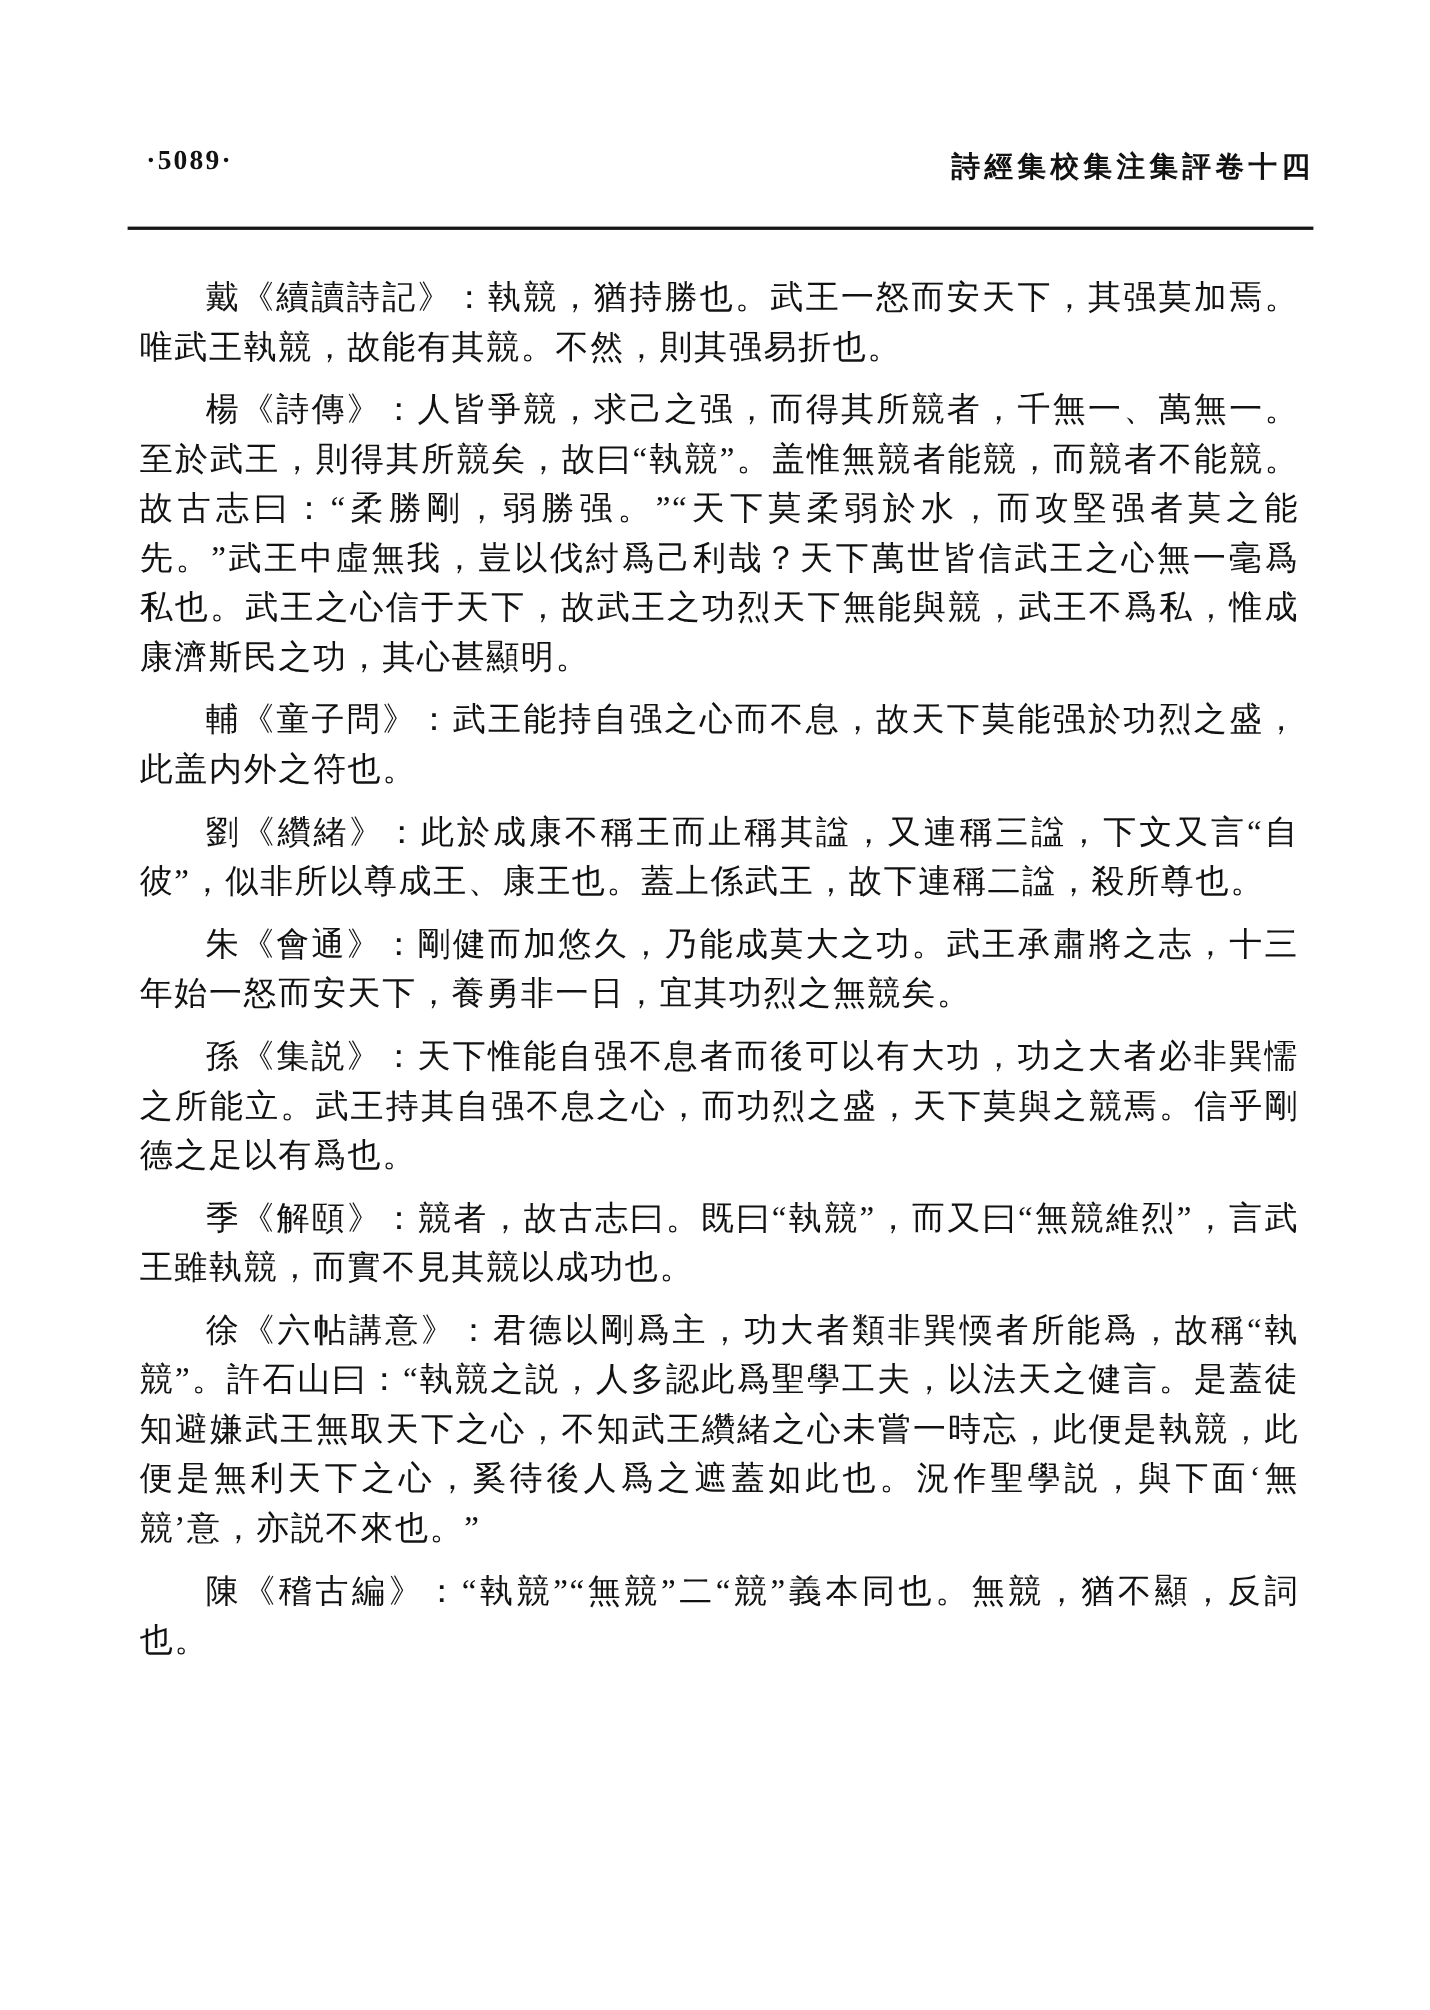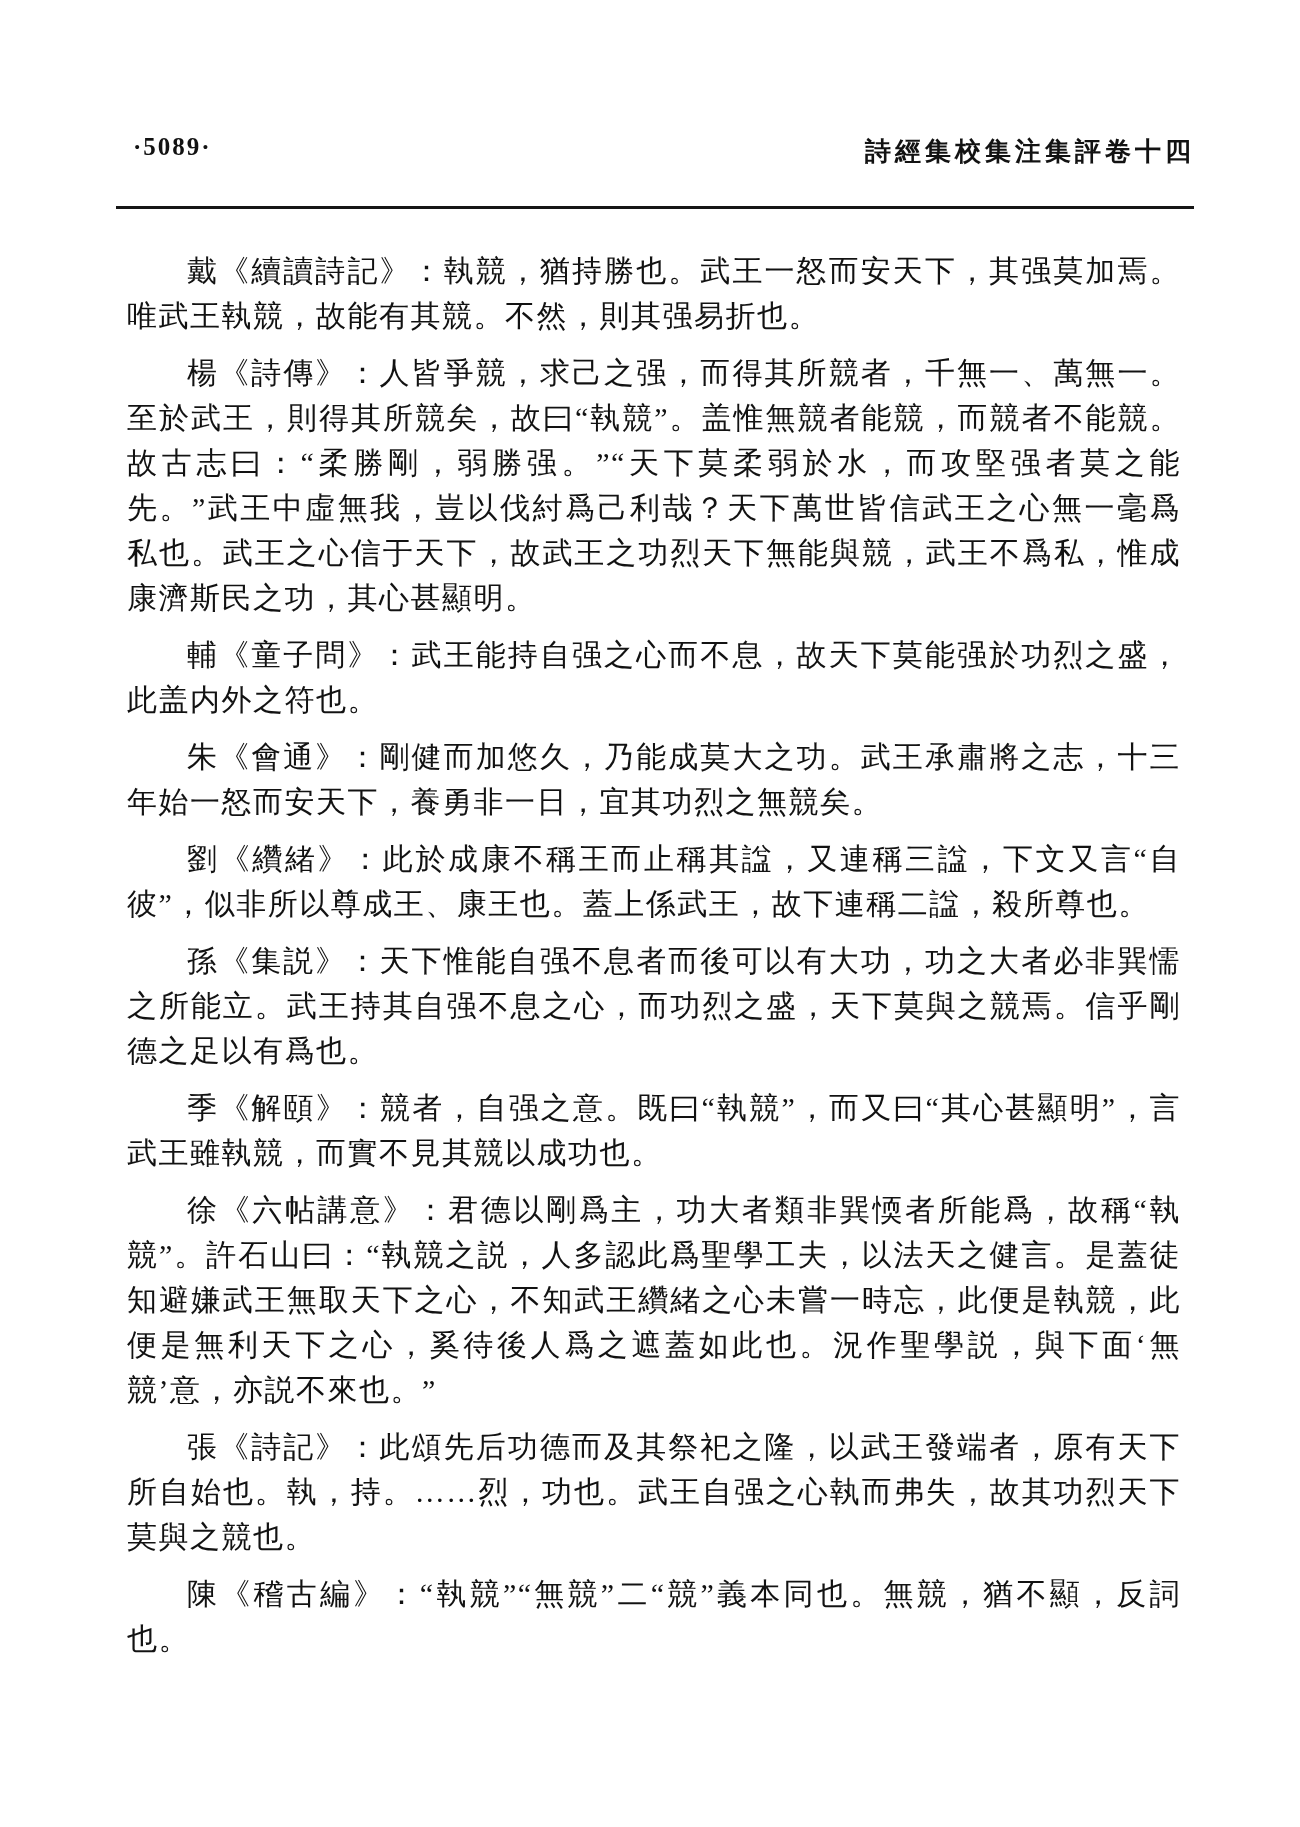--- a/index.html
+++ b/index.html
@@ -79,22 +79,21 @@
     <span class="page-number">·5089·</span>
     <span class="volume-title">詩經集校集注集評卷十四</span>
   </div>
 
   <div class="header-divider"></div>
 
   <div class="commentary">
     <p>戴《續讀詩記》：執競，猶持勝也。武王一怒而安天下，其强莫加焉。唯武王執競，故能有其競。不然，則其强易折也。</p>
     <p>楊《詩傳》：人皆爭競，求己之强，而得其所競者，千無一、萬無一。至於武王，則得其所競矣，故曰“執競”。盖惟無競者能競，而競者不能競。故古志曰：“柔勝剛，弱勝强。”“天下莫柔弱於水，而攻堅强者莫之能先。”武王中虛無我，豈以伐紂爲己利哉？天下萬世皆信武王之心無一毫爲私也。武王之心信于天下，故武王之功烈天下無能與競，武王不爲私，惟成康濟斯民之功，其心甚顯明。</p>
     <p>輔《童子問》：武王能持自强之心而不息，故天下莫能强於功烈之盛，此盖内外之符也。</p>
+    <p>劉《纘緒》：此於成康不稱王而止稱其諡，又連稱三諡，下文又言“自彼”，似非所以尊成王、康王也。蓋上係武王，故下連稱二諡，殺所尊也。</p>
     <p>朱《會通》：剛健而加悠久，乃能成莫大之功。武王承肅將之志，十三年始一怒而安天下，養勇非一日，宜其功烈之無競矣。</p>
-    <p>劉《纘緒》：此於成康不稱王而止稱其諡，又連稱三諡，下文又言“自彼”，似非所以尊成王、康王也。蓋上係武王，故下連稱二諡，殺所尊也。</p>
     <p>孫《集説》：天下惟能自强不息者而後可以有大功，功之大者必非巽懦之所能立。武王持其自强不息之心，而功烈之盛，天下莫與之競焉。信乎剛德之足以有爲也。</p>
-    <p>季《解頤》：競者，自强之意。既曰“執競”，而又曰“其心甚顯明”，言武王雖執競，而實不見其競以成功也。</p>
+    <p>季《解頤》：競者，故古志曰。既曰“執競”，而又曰“無競維烈”，言武王雖執競，而實不見其競以成功也。</p>
     <p>徐《六帖講意》：君德以剛爲主，功大者類非巽愞者所能爲，故稱“執競”。許石山曰：“執競之説，人多認此爲聖學工夫，以法天之健言。是蓋徒知避嫌武王無取天下之心，不知武王纘緒之心未嘗一時忘，此便是執競，此便是無利天下之心，奚待後人爲之遮蓋如此也。況作聖學説，與下面‘無競’意，亦説不來也。”</p>
-    <p>張《詩記》：此頌先后功德而及其祭祀之隆，以武王發端者，原有天下所自始也。執，持。……烈，功也。武王自强之心執而弗失，故其功烈天下莫與之競也。</p>
     <p>陳《稽古編》：“執競”“無競”二“競”義本同也。無競，猶不顯，反詞也。</p>
   </div>
 
 </div>
 
 </body></html>

